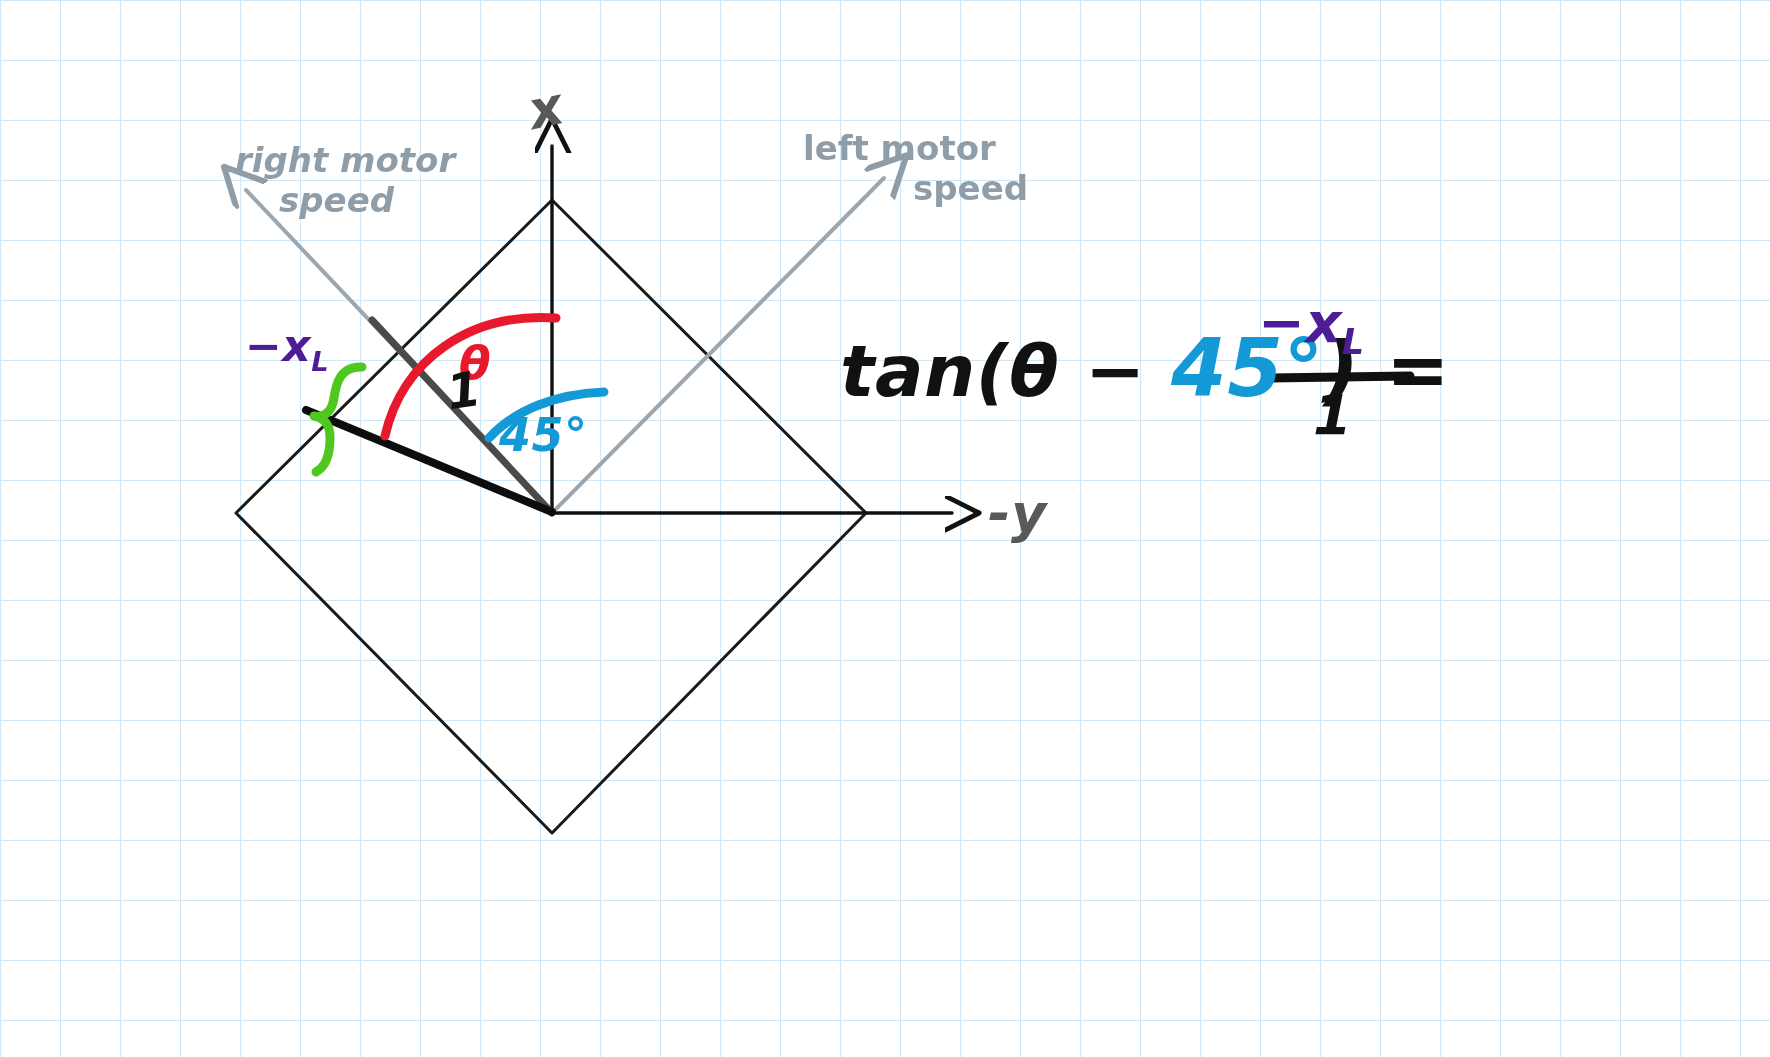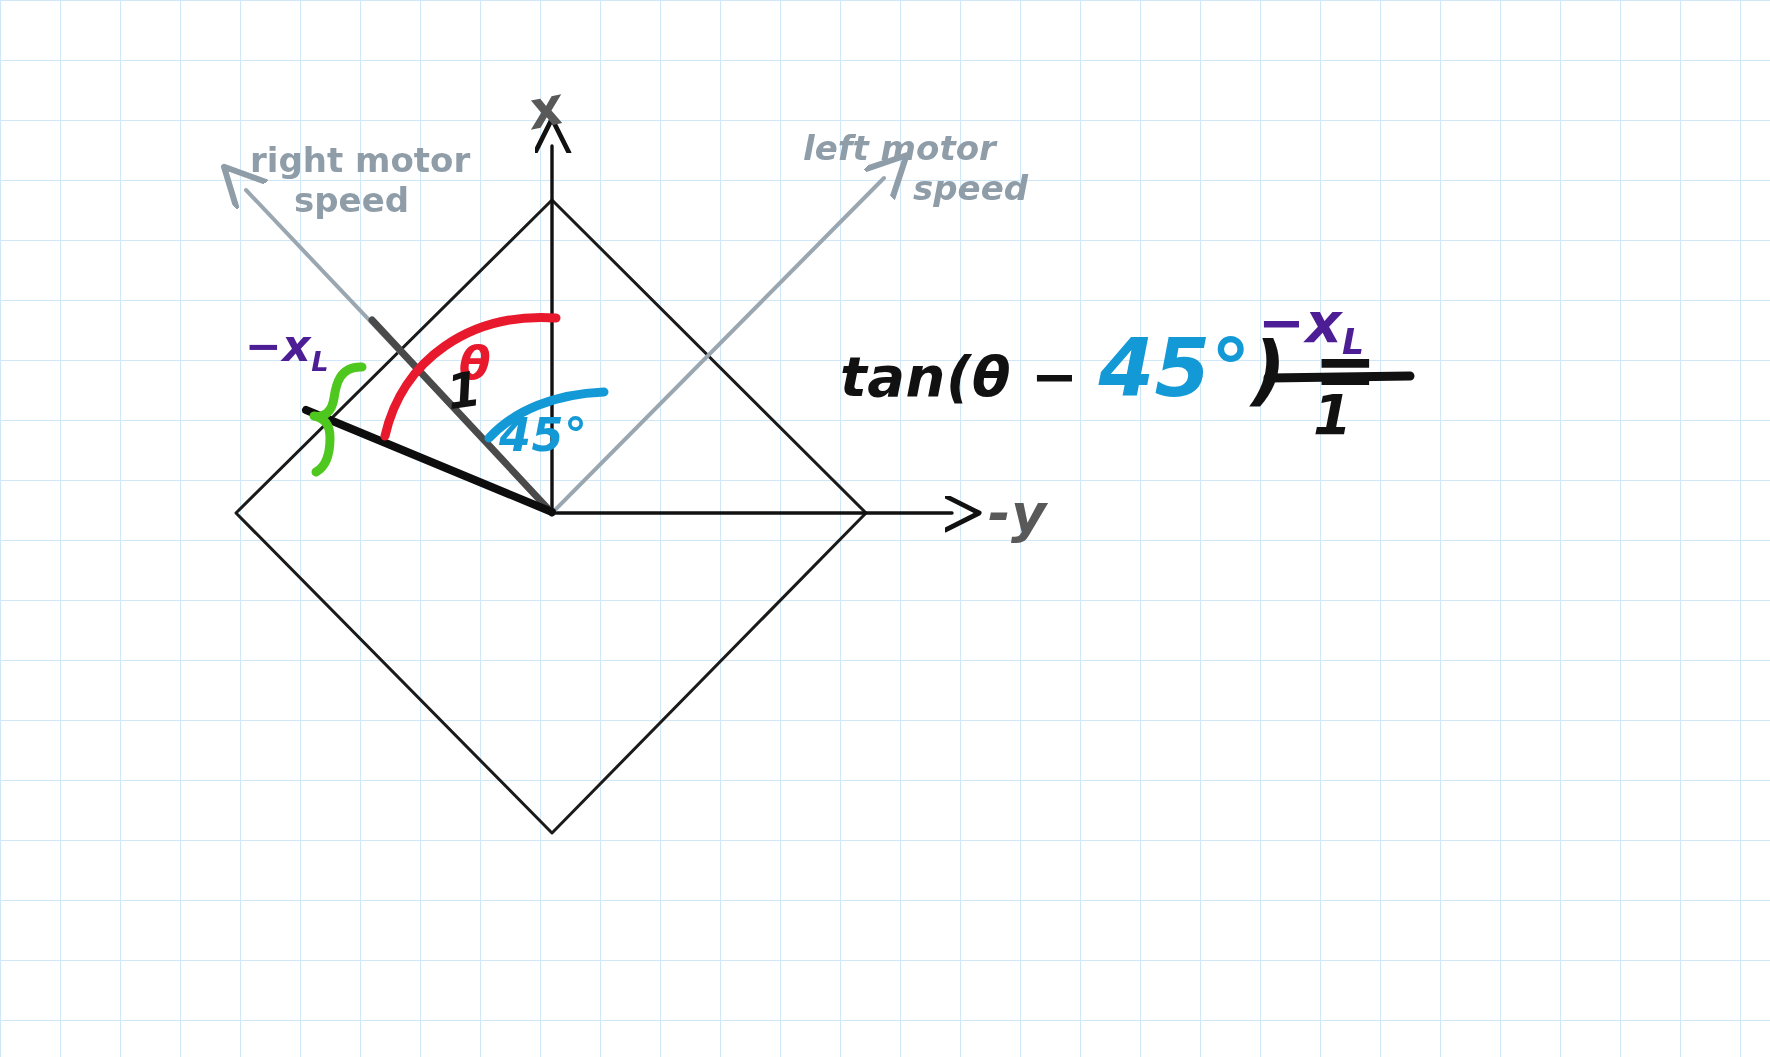--- a/index.html
+++ b/index.html
@@ -117,42 +117,42 @@
 
     <g>
       <path d="M 1268 378 L 1410 376" fill="none" stroke="#111111" stroke-width="9" stroke-linecap="round"></path>
     </g>
   </svg>
 
   <div class="hand-label hw darkgray-ink" style="left:529px; top:78px; font-size:52px; transform:rotate(-12deg);">x</div>
 
   <div class="hand-label hw darkgray-ink" style="left:988px; top:482px; font-size:54px;">-y</div>
 
-  <div class="hand-label gray-ink" style="left:250px; top:140px; font-size:34px; font-weight:600; line-height:1.18;">
+  <div class="hand-label gray-ink" style="left:235px; top:140px; font-size:34px; font-style:italic; font-weight:600; line-height:1.18;">
     <div>right motor</div>
     <div style="margin-left:44px;">speed</div>
   </div>
 
-  <div class="hand-label gray-ink" style="left:803px; top:128px; font-size:34px; font-style:italic; font-weight:600; line-height:1.18;">
+  <div class="hand-label gray-ink" style="left:803px; top:128px; font-size:34px; font-weight:600; line-height:1.18;">
     <div>left motor</div>
     <div style="margin-left:110px;">speed</div>
   </div>
 
   <div class="hand-label hw green-ink" style="left:245px; top:320px; font-size:44px;">
     <span>−x</span><span class="sub">L</span>
   </div>
 
   <div class="hand-label hw red-ink" style="left:459px; top:336px; font-size:46px;">θ</div>
 
   <div class="hand-label hw black-ink" style="left:447px; top:362px; font-size:48px; transform:rotate(-8deg);">1</div>
 
   <div class="hand-label hw blue-ink" style="left:499px; top:408px; font-size:46px;">45°</div>
 
   <div class="hand-label" style="left:840px; top:322px;">
-    <span class="hw black-ink" style="font-size:56px;">tan(θ − </span><span class="hw blue-ink" style="font-size:80px;">45°</span><span class="hw black-ink" style="font-size:76px;">) =</span>
+    <span class="hw black-ink" style="font-size:72px;">tan(θ − </span><span class="hw blue-ink" style="font-size:80px;">45°</span><span class="hw black-ink" style="font-size:76px;">) =</span>
   </div>
 
   <div class="hand-label hw green-ink" style="left:1258px; top:290px; font-size:56px;">
     <span>−x</span><span class="sub">L</span>
   </div>
 
   <div class="hand-label hw black-ink" style="left:1313px; top:382px; font-size:56px;">1</div>
 
 </div>
 

